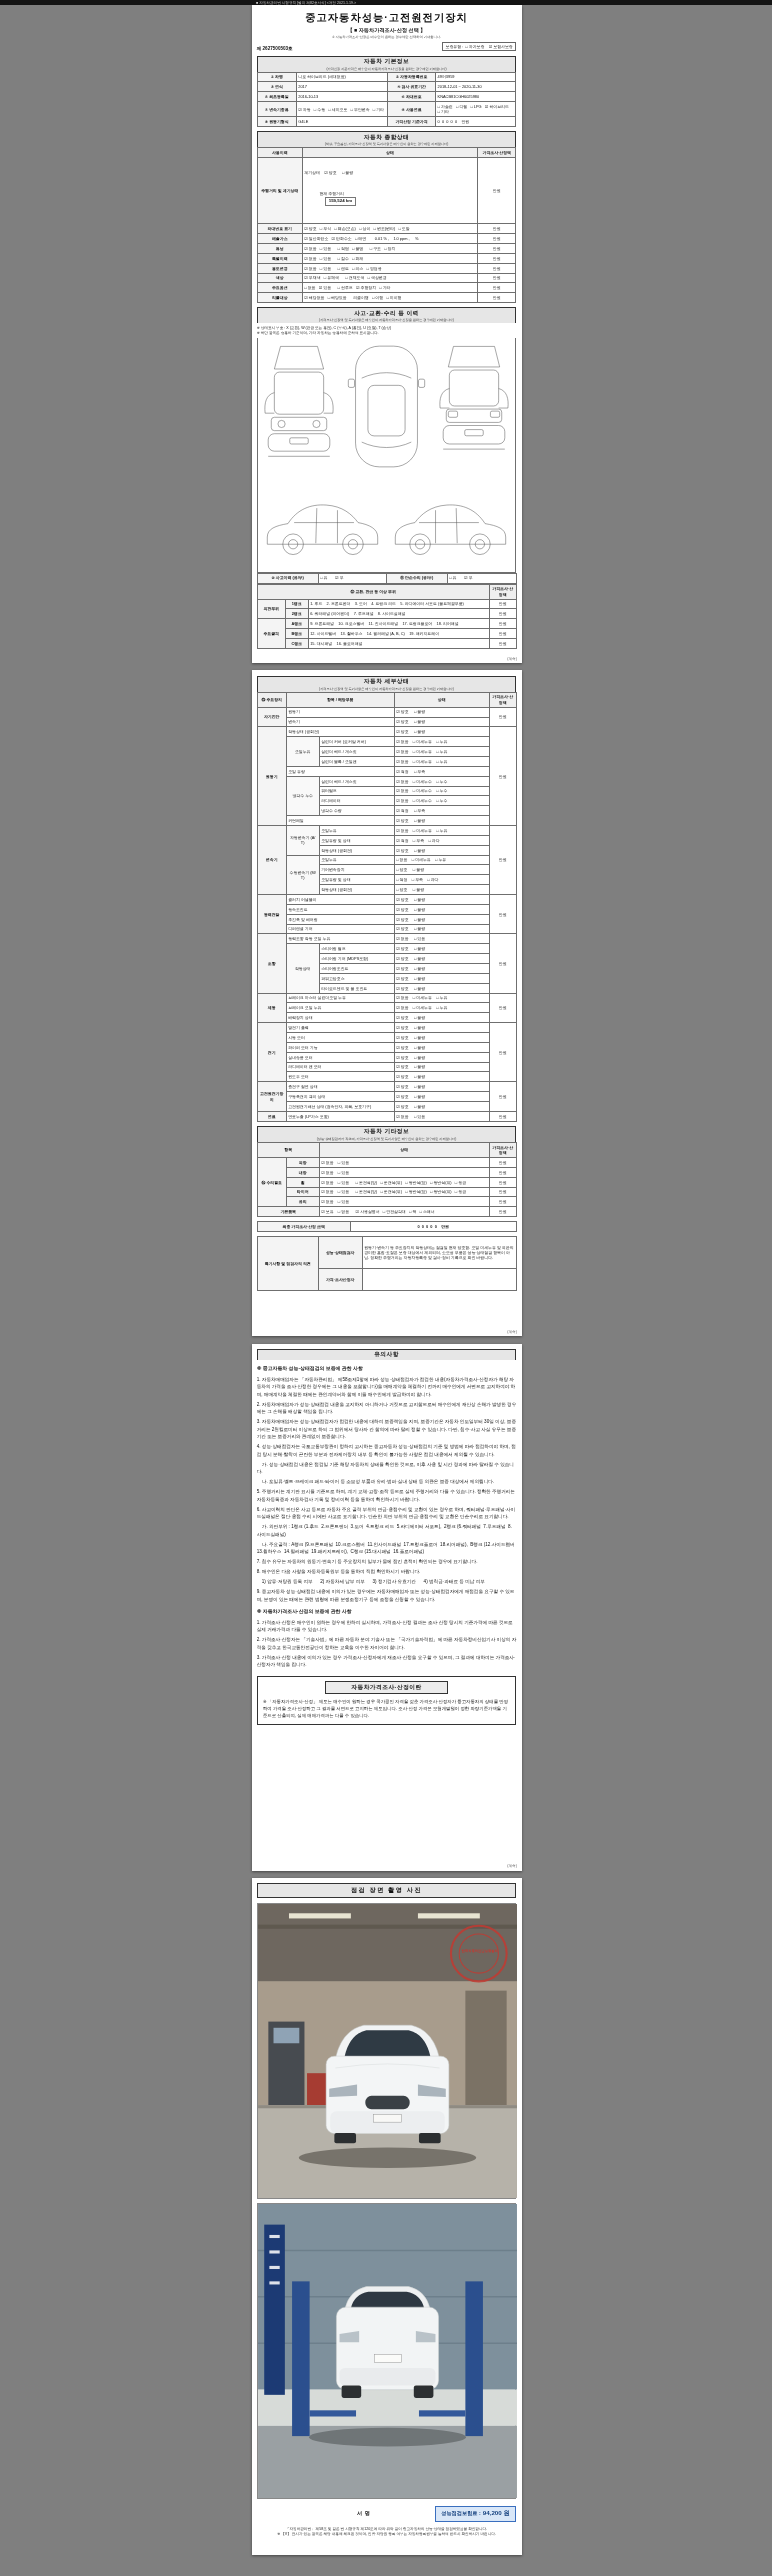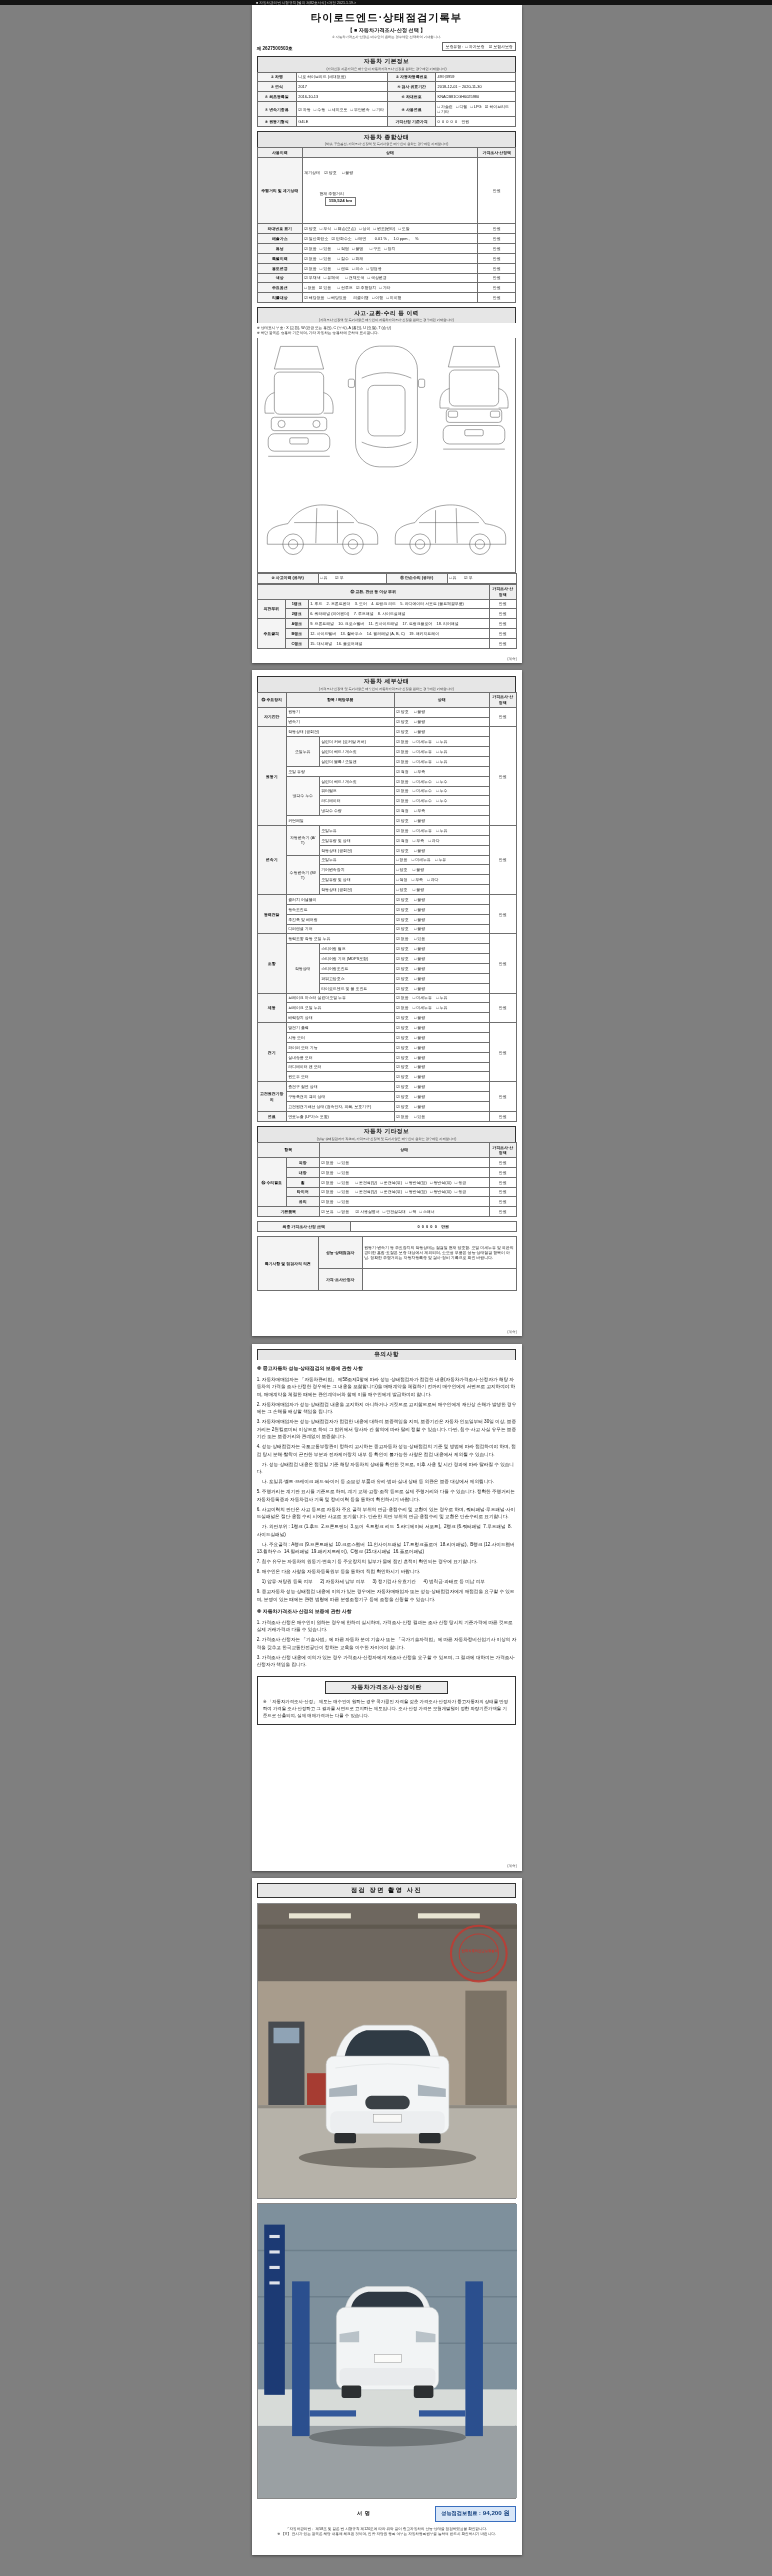--- a/index.html
+++ b/index.html
@@ -65,21 +65,21 @@
 
   <div class="topbar">
     <span class="topbar-text">■ 자동차관리법 시행규칙 [별지 제82호서식] &lt;개정 2021.1.19.&gt;</span>
   </div>
 
   <div class="doc">
 
     <div class="page p1">
 
       <div>
-        <div class="hdr-title">타이로드엔드·상태점검기록부</div>
+        <div class="hdr-title">중고자동차성능·고전원전기장치</div>
         <div class="hdr-sub">【 ■ 자동차가격조사·산정 선택 】</div>
         <div class="hdr-note">※ 자동차가격조사·산정은 매수인이 원하는 경우에만 선택하여 기재합니다.</div>
         <div class="hdr-row">
           <span class="doc-no">제 2627500503호</span>
           <span class="warranty-box">보증유형 :  □ 자가보증    ☑ 보험사보증</span>
         </div>
       </div>
 
       <div class="bar">
         <span class="bt">자동차 기본정보</span>

